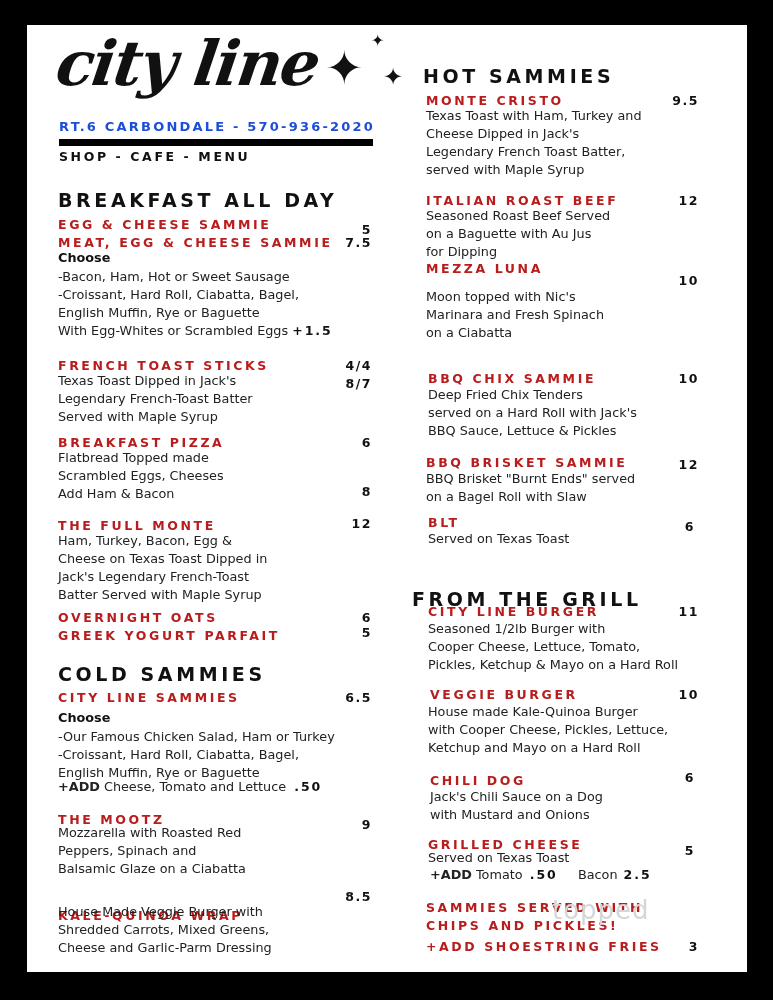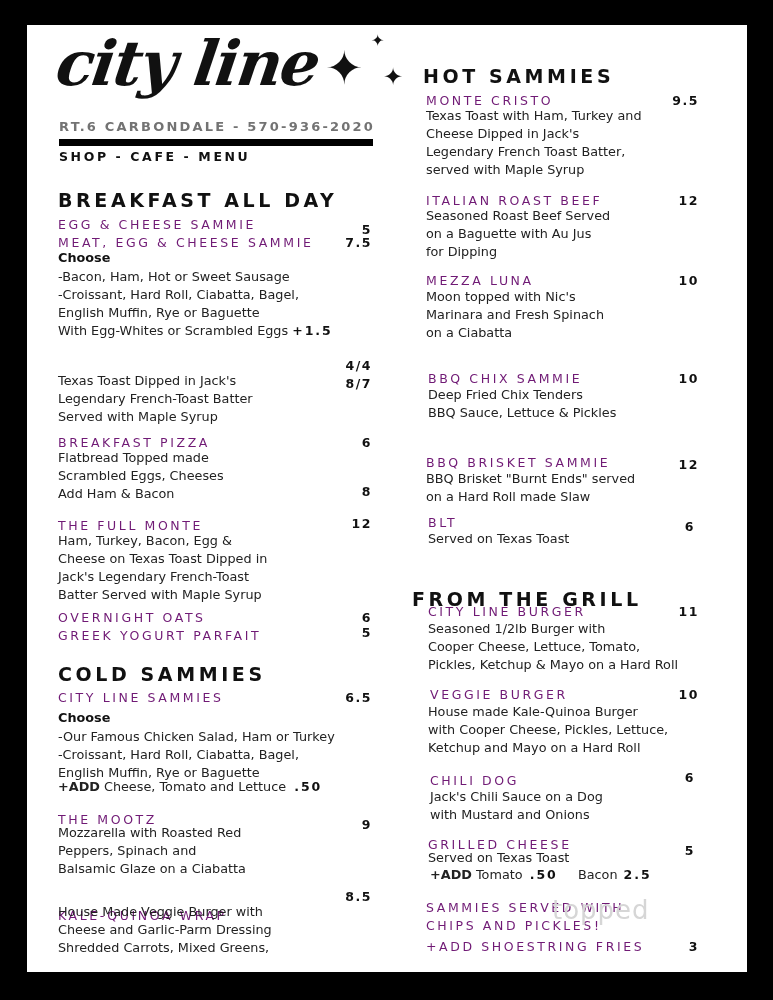--- a/index.html
+++ b/index.html
@@ -3,25 +3,25 @@
 <meta charset="utf-8">
 <style>
   html, body { margin:0; padding:0; }
   body { width:773px; height:1000px; background:#000; position:relative; overflow:hidden;
          font-family:"DejaVu Sans", sans-serif; color:#1a1a1a; }
   .page { position:absolute; left:27px; top:25px; width:720px; height:947px; background:#fff; }
   .abs { position:absolute; }
   .logo { left:30px; top:8px; font-family:"DejaVu Serif", serif; font-style:italic; font-weight:bold;
           font-size:62px; letter-spacing:-2px; color:#111; transform:skewX(-8deg); line-height:1; }
   .star { color:#111; line-height:1; }
-  .addr { left:32px; top:94px; font-size:13px; font-weight:bold; letter-spacing:2.2px; color:#737373; }
+  .addr { left:32px; top:94px; font-size:13px; font-weight:bold; letter-spacing:2.2px; color:#1d4ed8; }
   .bar { left:32px; top:114px; width:314px; height:7px; background:#000; }
   .tag { left:32px; top:124px; font-size:12.5px; font-weight:bold; letter-spacing:2.6px; color:#111;text-align:center; }
   .sec { font-size:19px; font-weight:bold; letter-spacing:3.6px; color:#111; white-space:nowrap; }
-  .name { font-size:12.5px; font-weight:normal; letter-spacing:2.6px; color:#701a75; white-space:nowrap; }
+  .name { font-size:12.5px; font-weight:bold; letter-spacing:2.6px; color:#b91c1c; white-space:nowrap; }
   .price { font-size:12.5px; font-weight:bold; letter-spacing:1.5px; color:#111; text-align:right; white-space:nowrap; }
   .desc { font-size:12.8px; line-height:18px; color:#222; white-space:nowrap; }
   .choose { font-size:12.8px; font-weight:bold; color:#111; }
   .add b { font-weight:bold; }
   .wm { font-size:26px; color:#d6d6d6; font-family:"DejaVu Sans", sans-serif; letter-spacing:1px; }
 </style>
 </head>
 <body>
 
 <div class="page">
@@ -40,20 +40,21 @@
   <div class="abs name" style="left:31px;top:210px;">MEAT, EGG &amp; CHEESE SAMMIE</div>
   <div class="abs price" style="left:300px;top:210px;width:45px;">7.5</div>
   <div class="abs choose" style="left:31px;top:225px;">Choose</div>
   <div class="abs desc" style="left:31px;top:243px;">
     <div>-Bacon, Ham, Hot or Sweet Sausage</div>
     <div>-Croissant, Hard Roll, Ciabatta, Bagel,</div>
     <div>English Muffin, Rye or Baguette</div>
     <div><span>With Egg-Whites or Scrambled Eggs</span> <b class="price" style="letter-spacing:2px">+1.5</b></div>
   </div>
 
+  <div class="abs name" style="left:31px;top:333px;">FRENCH TOAST STICKS</div>
   <div class="abs price" style="left:300px;top:333px;width:45px;">4/4</div>
   <div class="abs price" style="left:300px;top:351px;width:45px;">8/7</div>
   <div class="abs desc" style="left:31px;top:347px;">
     <div>Texas Toast Dipped in Jack's</div>
     <div>Legendary French-Toast Batter</div>
     <div>Served with Maple Syrup</div>
   </div>
 
   <div class="abs name" style="left:31px;top:410px;">BREAKFAST PIZZA</div>
   <div class="abs price" style="left:300px;top:410px;width:45px;">6</div>
@@ -96,22 +97,22 @@
   <div class="abs desc" style="left:31px;top:799px;">
     <div>Mozzarella with Roasted Red</div>
     <div>Peppers, Spinach and</div>
     <div>Balsamic Glaze on a Ciabatta</div>
   </div>
 
   <div class="abs name" style="left:31px;top:864px;margin-top:19px;">KALE-QUINOA WRAP</div>
   <div class="abs price" style="left:300px;top:864px;width:45px;">8.5</div>
   <div class="abs desc" style="left:31px;top:878px;">
     <div>House Made Veggie Burger with</div>
+    <div>Shredded Carrots, Mixed Greens,</div>
     <div>Cheese and Garlic-Parm Dressing</div>
-    <div>Shredded Carrots, Mixed Greens,</div>
   </div>
 
   <div class="abs sec" style="left:396px;top:40px;">HOT SAMMIES</div>
 
   <div class="abs name" style="left:399px;top:68px;">MONTE CRISTO</div>
   <div class="abs price" style="left:620px;top:68px;width:52px;">9.5</div>
   <div class="abs desc" style="left:399px;top:82px;">
     <div>Texas Toast with Ham, Turkey and</div>
     <div>Cheese Dipped in Jack's</div>
     <div>Legendary French Toast Batter,</div>
@@ -119,40 +120,41 @@
   </div>
 
   <div class="abs name" style="left:399px;top:168px;">ITALIAN ROAST BEEF</div>
   <div class="abs price" style="left:620px;top:168px;width:52px;">12</div>
   <div class="abs desc" style="left:399px;top:182px;">
     <div>Seasoned Roast Beef Served</div>
     <div>on a Baguette with Au Jus</div>
     <div>for Dipping</div>
   </div>
 
-  <div class="abs name" style="left:399px;top:248px;">MEZZA LUNA</div>
+  <div class="abs name" style="left:399px;top:236px;">MEZZA LUNA</div>
   <div class="abs price" style="left:620px;top:248px;width:52px;">10</div>
   <div class="abs desc" style="left:399px;top:263px;">
     <div>Moon topped with Nic's</div>
     <div>Marinara and Fresh Spinach</div>
     <div>on a Ciabatta</div>
   </div>
 
   <div class="abs name" style="left:401px;top:346px;">BBQ CHIX SAMMIE</div>
   <div class="abs price" style="left:620px;top:346px;width:52px;">10</div>
   <div class="abs desc" style="left:401px;top:361px;">
     <div>Deep Fried Chix Tenders</div>
+    <div>served on a Hard Roll with Jack's</div>
     <div>BBQ Sauce, Lettuce &amp; Pickles</div>
   </div>
 
   <div class="abs name" style="left:399px;top:430px;">BBQ BRISKET SAMMIE</div>
   <div class="abs price" style="left:620px;top:432px;width:52px;">12</div>
   <div class="abs desc" style="left:399px;top:445px;">
     <div>BBQ Brisket "Burnt Ends" served</div>
-    <div>on a Hard Roll made Slaw</div>
+    <div>on a Bagel Roll with Slaw</div>
   </div>
 
   <div class="abs name" style="left:401px;top:490px;">BLT</div>
   <div class="abs price" style="left:620px;top:494px;width:48px;">6</div>
   <div class="abs desc" style="left:401px;top:505px;">
     <div>Served on Texas Toast</div>
   </div>
 
   <div class="abs sec" style="left:385px;top:551px;margin-top:12px;">FROM THE GRILL</div>
 

